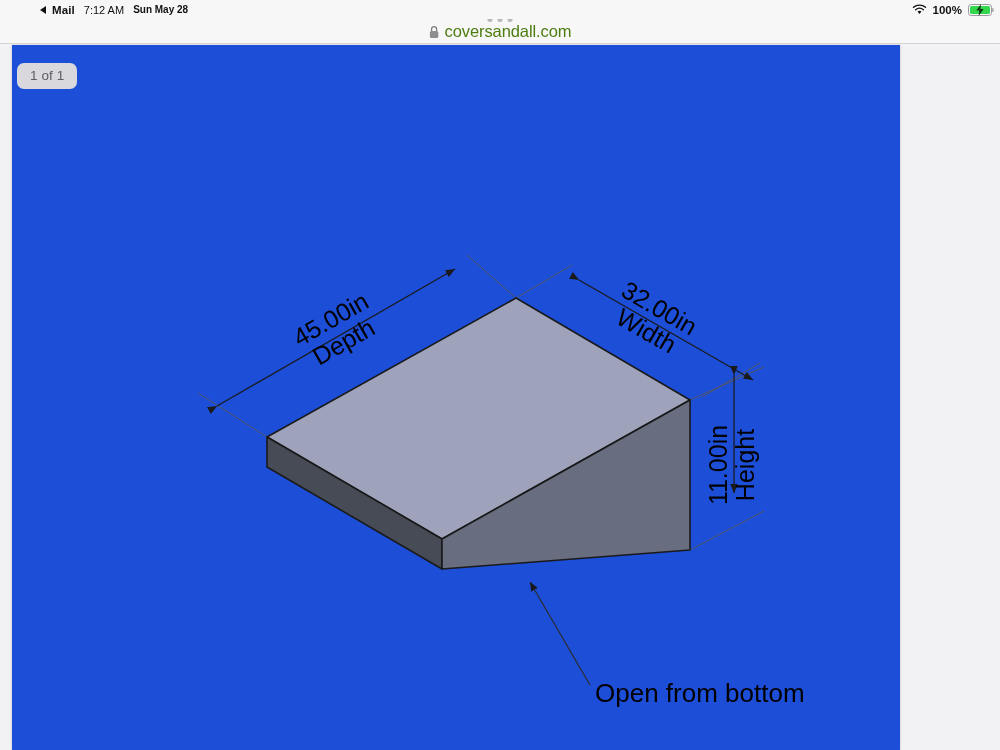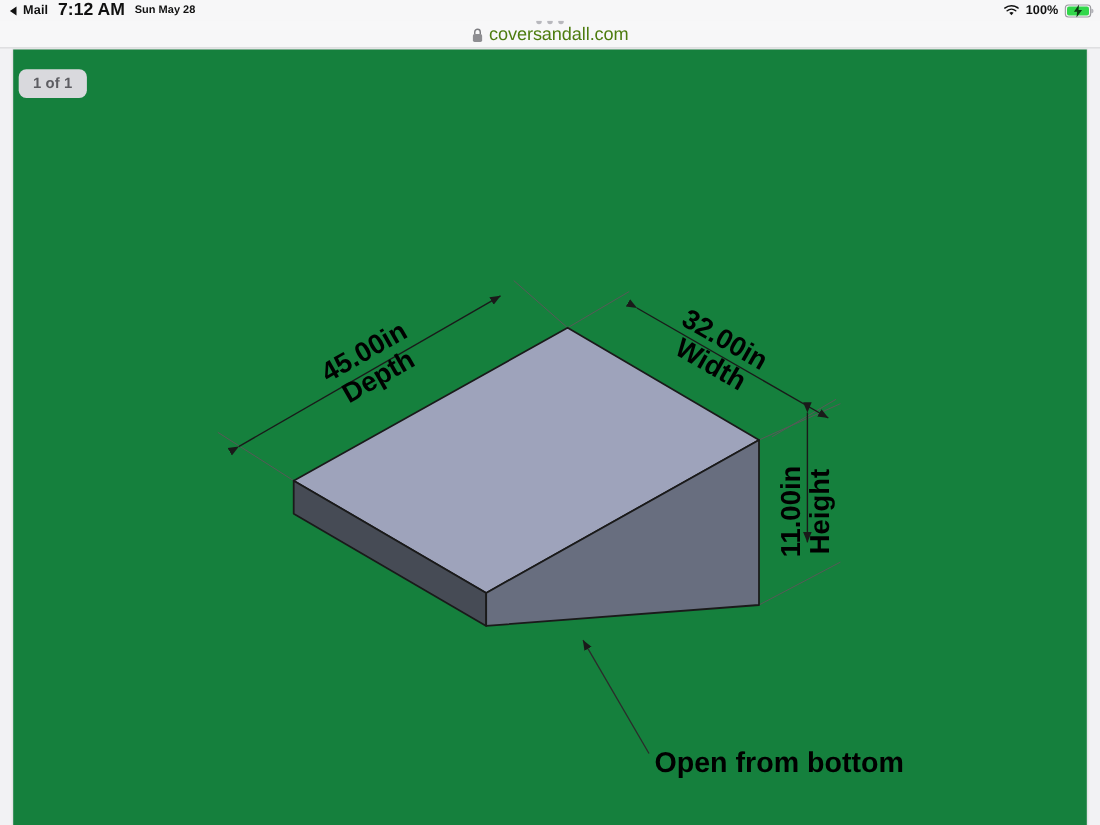--- a/index.html
+++ b/index.html
@@ -33,33 +33,34 @@
     font-size: 11.5px;
     color: #111;
     z-index: 40;
   }
   .sb-left {
     display: flex;
     align-items: center;
     gap: 9px;
     padding-left: 9px;
     white-space: nowrap;
+    margin-left: 31px;
   }
   .back-caret {
     display: inline-block;
     width: 0; height: 0;
     border-top: 4.5px solid transparent;
     border-bottom: 4.5px solid transparent;
     border-right: 6px solid #111;
     margin-right: -3px;
     position: relative;
     top: 0px;
   }
   .sb-app { font-weight: 700; font-size: 11.5px; letter-spacing: .1px; }
-  .sb-time { font-weight: 700; font-size: 16px; }
+  .sb-time { font-weight: 400; font-size: 11px; }
   .sb-date { font-weight: 700; font-size: 10px; }
 
   .sb-right {
     margin-left: auto;
     display: flex;
     align-items: center;
     gap: 6px;
     padding-right: 8px;
     white-space: nowrap;
   }
@@ -145,25 +146,24 @@
     position: absolute;
     top: 45px; left: 0;
     width: 1000px;
     height: 705px;
     background: #f2f2f4;
   }
   .pdf-page {
     position: absolute;
     top: 0;
     left: 12px;
-    width: 976px;
+    width: 888px;
     height: 705px;
-    background: #15803d;
+    background: #1d4ed8;
     box-shadow: 0 0 0 0.8px #e2e2e5, 0 1px 3px rgba(0,0,0,.13);
-    font-weight: bold;
   }
 
   .page-badge {
     position: absolute;
     top: 18px;
     left: 5px;
     padding: 5px 13px 6px;
     background: #d9d9dd;
     color: #5d5d62;
     font-size: 13.5px;

